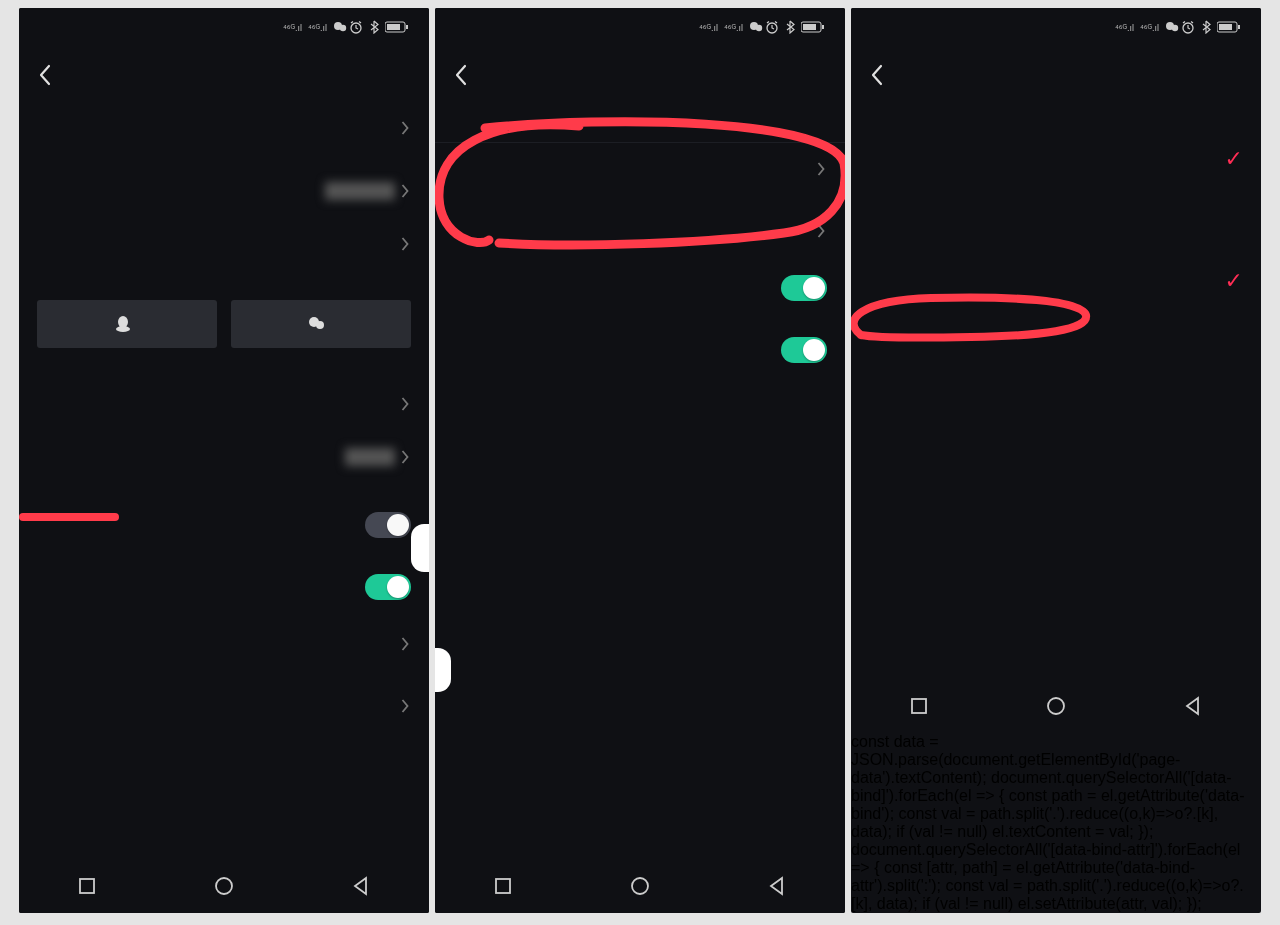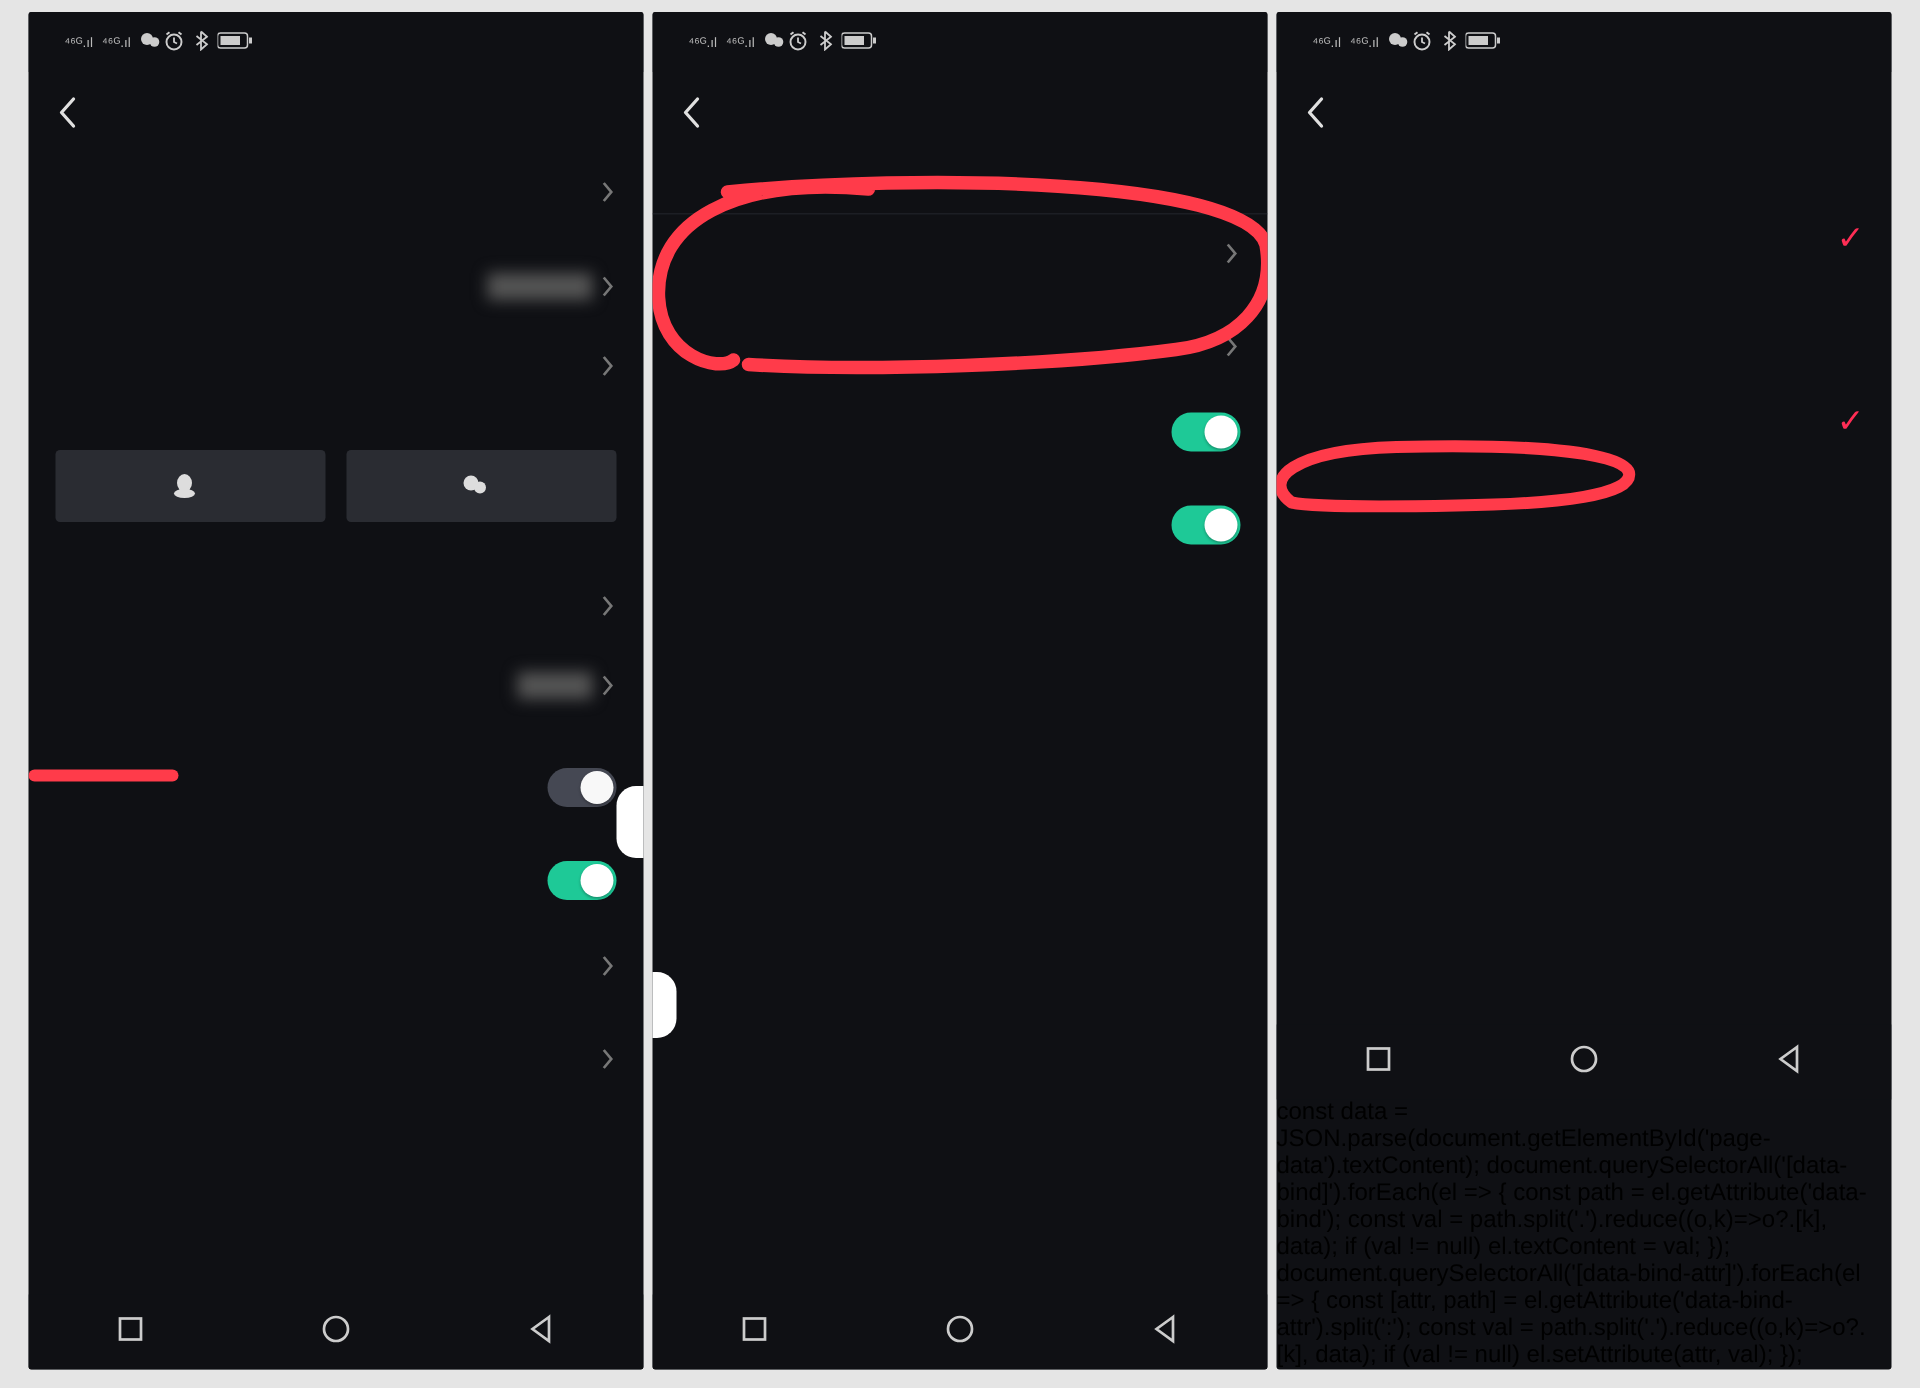--- a/index.html
+++ b/index.html
@@ -20,21 +20,21 @@
     overflow: hidden;
     border-radius: 2px;
     display: flex;
     flex-direction: column;
   }
   
   .status-bar {
     height: 40px;
     display: flex;
     align-items: center;
-    justify-content: flex-start;
+    justify-content: flex-end;
     padding: 0 14px;
     color: #ddd;
     font-size: 13px;
     background: #0f1014;
   }
   .status-left { display: flex; gap: 6px; align-items: center; }
   .status-right { display: flex; gap: 6px; align-items: center; }
   .status-right svg { fill: #ccc; }
   .hd-box {
     font-size: 7px;

